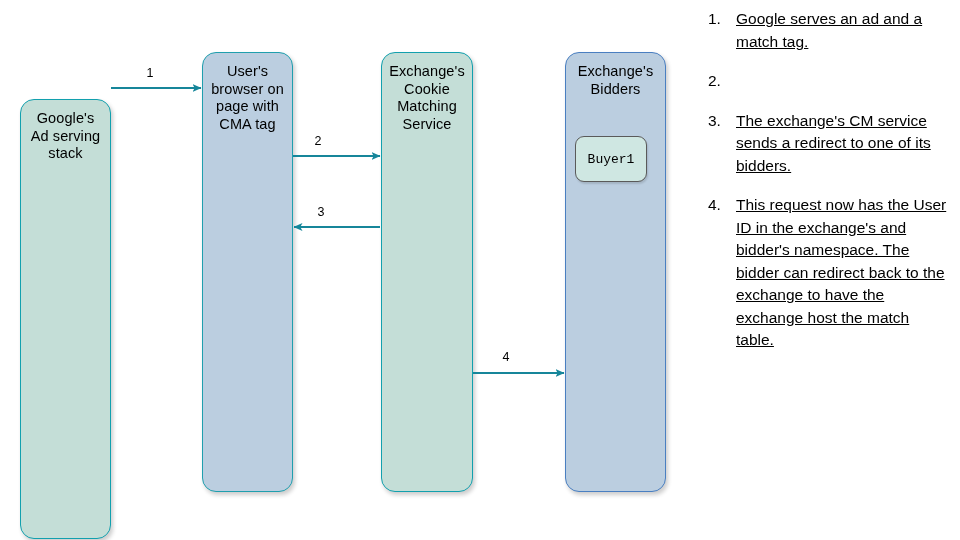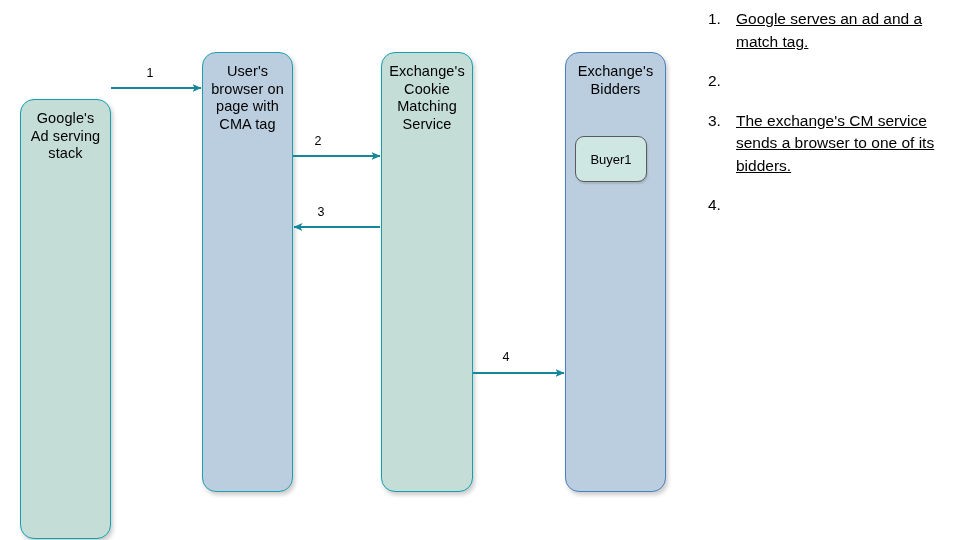--- a/index.html
+++ b/index.html
@@ -76,20 +76,21 @@
     left: 575px;
     background: #cfe7e2;
     border: 1.2px solid #5a5a5a;
     border-radius: 9px;
     display: flex;
     align-items: center;
     justify-content: center;
     font-size: 13px;
     color: #000;
     box-shadow: 1px 2px 2px rgba(0,0,0,0.13);
+    font-family: Liberation Mono, monospace;
   }
 
   
   .arrow-label {
     position: absolute;
     font-size: 12.5px;
     color: #000;
     text-align: center;
   }
   svg.arrows {
@@ -191,22 +192,23 @@
       <div class="legend-num">1.</div>
       <div class="legend-text">Google serves an ad and a match tag.</div>
     </div>
 
     <div class="legend-item">
       <div class="legend-num">2.</div>
     </div>
 
     <div class="legend-item">
       <div class="legend-num">3.</div>
-      <div class="legend-text">The exchange's CM service sends a browser to one of its bidders.</div>
+      <div class="legend-text">The exchange's CM service sends a redirect to one of its bidders.</div>
     </div>
 
     <div class="legend-item">
       <div class="legend-num">4.</div>
+      <div class="legend-text">This request now has the User ID in the exchange's and bidder's namespace. The bidder can redirect back to the exchange to have the exchange host the match table.</div>
     </div>
 
   </div>
 
 </div>
 
 </body></html>

